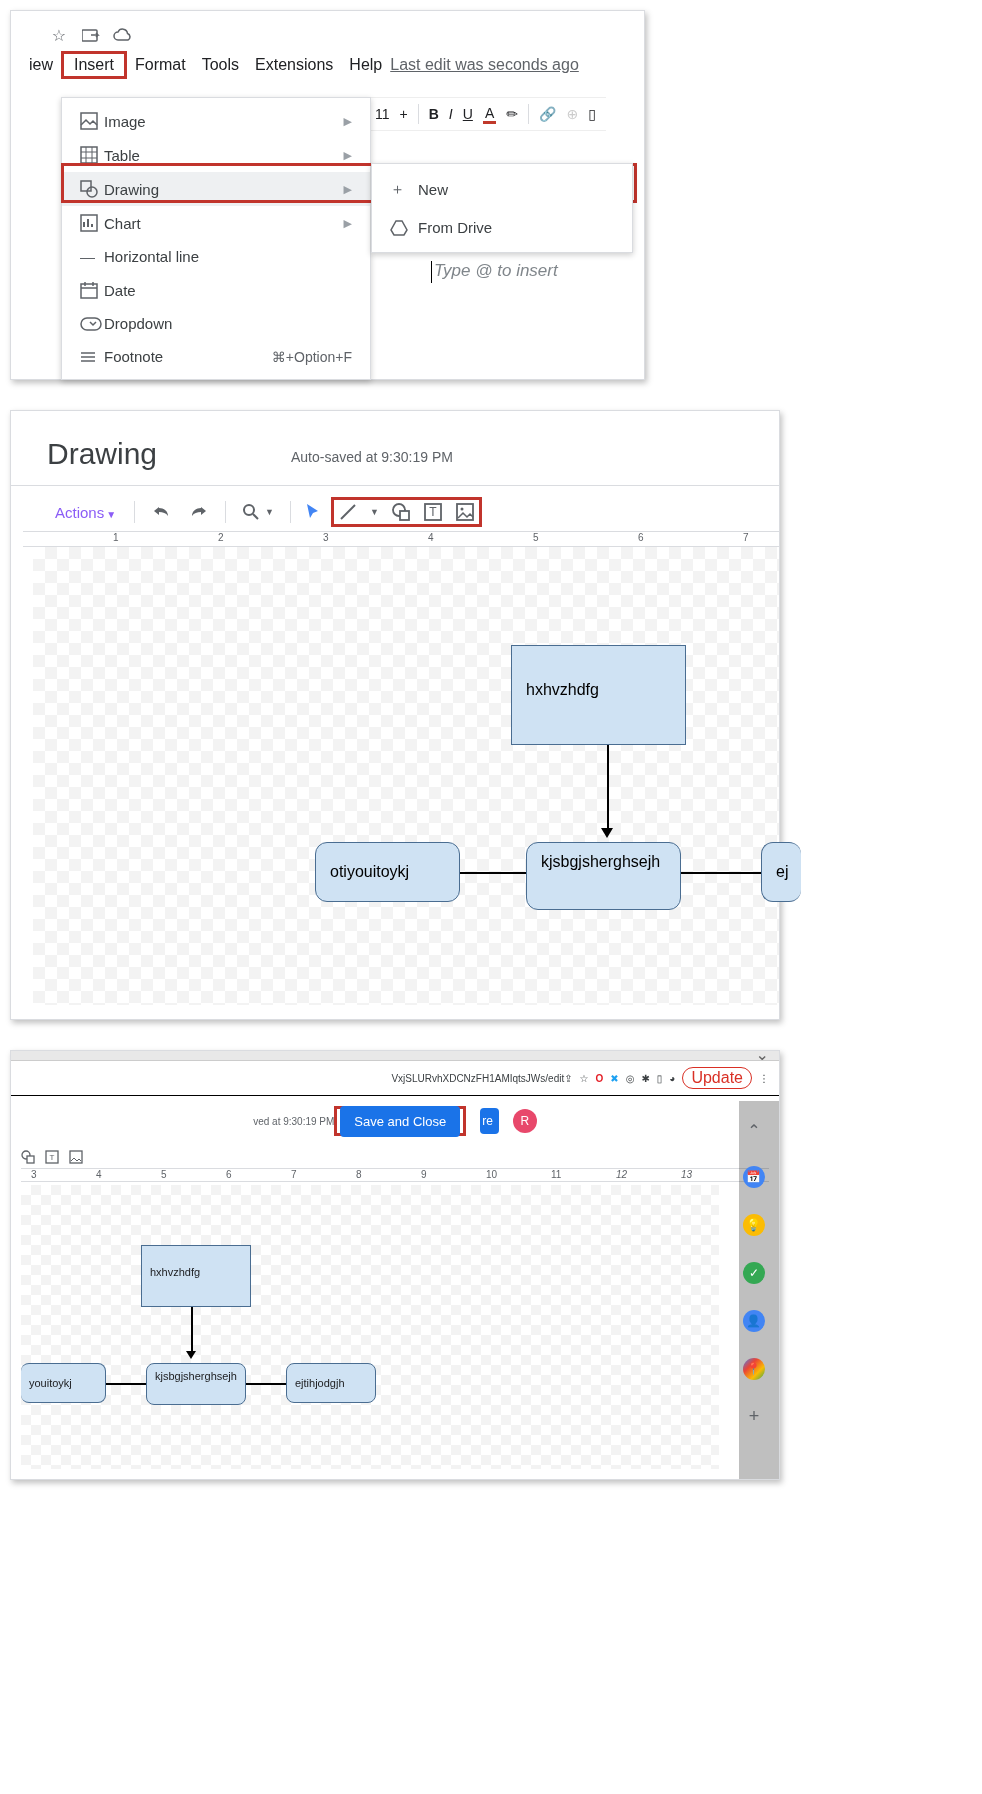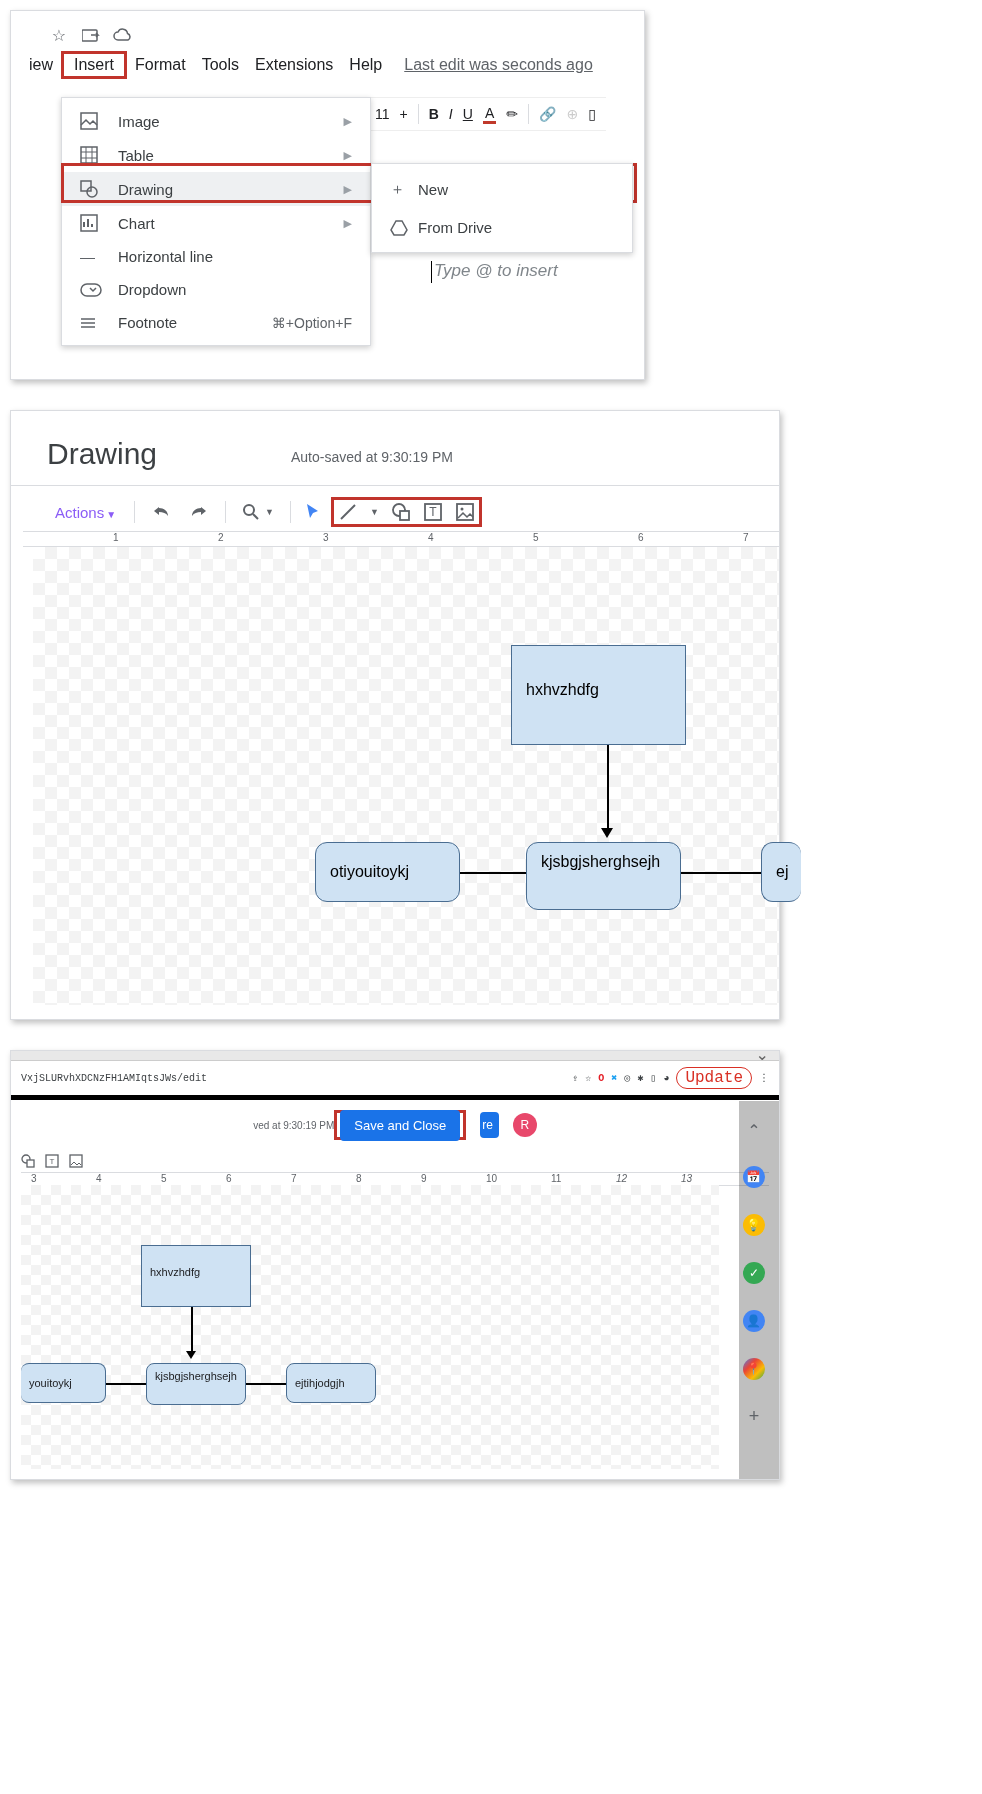--- a/index.html
+++ b/index.html
@@ -7,25 +7,25 @@
 
   .panel { border: 1px solid #dadce0; box-shadow: 2px 3px 6px rgba(0,0,0,0.25); background: #fff; margin-bottom: 30px; position: relative; }
 
   
   .p1 { height: 370px; width: 635px; }
   .p1-top-icons { position: absolute; top: 14px; left: 38px; display: flex; gap: 12px; }
   .p1-top-icons span { width: 20px; height: 20px; display: inline-flex; align-items: center; justify-content: center; color: #5f6368; }
   .menubar { position: absolute; top: 40px; left: 10px; display: flex; gap: 0; align-items: center; font-size: 16px; }
   .menubar .mitem { padding: 4px 8px; }
   .menubar .insert-box { border: 3px solid #c1342c; padding: 2px 10px; }
-  .last-edit { color: #5f6368; text-decoration: underline; margin-left: 14px; }
+  .last-edit { color: #5f6368; text-decoration: underline; }
   .toolbar1 { position: absolute; top: 86px; left: 354px; display: flex; align-items: center; gap: 10px; padding: 6px 10px; border-top: 1px solid #eee; border-bottom: 1px solid #eee; font-size: 14px; }
   .tb-sep { width:1px; height:20px; background:#dadce0; }
   .insert-menu { position: absolute; top: 86px; left: 50px; width: 310px; background: #fff; border: 1px solid #dadce0; box-shadow: 0 2px 6px rgba(0,0,0,0.2); padding: 6px 0; }
-  .insert-menu .row { display: flex; align-items: center; padding: 8px 18px; font-size: 15px; color: #3c4043; position: relative; gap: 14px; }
+  .insert-menu .row { display: flex; align-items: center; padding: 8px 18px; font-size: 15px; color: #3c4043; position: relative; }
   .insert-menu .row .ico { width: 24px; display: inline-flex; align-items: center; color: #5f6368; }
   .insert-menu .row .label { flex: 1; }
   .insert-menu .row .arrow { color: #9aa0a6; font-size: 11px; }
   .insert-menu .row.highlight { background: #eef0f2; }
   .insert-menu .row .shortcut { color: #5f6368; font-size: 14px; }
   .red-bar1 { position: absolute; top: 152px; left: 50px; width: 576px; height: 40px; border: 3px solid #c1342c; pointer-events: none; }
   .submenu { position: absolute; top: 152px; left: 360px; width: 262px; background: #fff; border: 1px solid #dadce0; box-shadow: 0 2px 6px rgba(0,0,0,0.2); padding: 6px 0; }
   .submenu .row { display: flex; align-items: center; padding: 10px 18px; font-size: 15px; color: #3c4043; }
   .submenu .row .ico { width: 28px; color: #5f6368; display: inline-flex; align-items: center; }
   .doc-placeholder { position: absolute; top: 250px; left: 420px; color: #80868b; font-style: italic; font-size: 17px; }
@@ -46,21 +46,21 @@
   .canvas2 { position: absolute; top: 136px; left: 22px; right: 0; bottom: 14px; background-color: #fff; background-image: linear-gradient(45deg,#f3f3f3 25%,transparent 25%),linear-gradient(-45deg,#f3f3f3 25%,transparent 25%),linear-gradient(45deg,transparent 75%,#f3f3f3 75%),linear-gradient(-45deg,transparent 75%,#f3f3f3 75%); background-size: 24px 24px; background-position: 0 0,0 12px,12px -12px,-12px 0; }
   .shape { position: absolute; background: #cfe2f3; border: 1.5px solid #4a6d91; border-radius: 12px; padding: 10px 14px; font-size: 16px; color: #000; display: flex; align-items: flex-start; }
   .shape.rect { border-radius: 0; }
   .conn-line { position: absolute; background: #000; }
   .arrow-head { position: absolute; width: 0; height: 0; border-left: 6px solid transparent; border-right: 6px solid transparent; border-top: 10px solid #000; }
 
   
   .p3 { width: 770px; height: 430px; }
   .p3-bar1 { background: #e8e8e8; height: 10px; border-bottom: 1px solid #ccc; position: relative; }
   .p3-chevron { position: absolute; right: 10px; top: -6px; font-size: 16px; color: #666; }
-  .p3-addr { padding: 6px 10px; display: flex; align-items: center; justify-content: space-between; font-size: 10px; color: #3c4043; border-bottom: 5px solid #000000; font-family: Liberation Mono, monospace; }
+  .p3-addr { padding: 6px 10px; display: flex; align-items: center; justify-content: flex-end; font-size: 10px; color: #3c4043; border-bottom: 1px solid #000000; }
   .p3-addr .ricons { display: flex; align-items: center; gap: 7px; }
   .update-btn { border: 1px solid #d93025; color: #d93025; border-radius: 12px; padding: 1px 8px; font-size: 16px; }
   .p3-row2 { padding: 10px; display: flex; justify-content: center; align-items: center; }
   .saved-small { font-size: 10px; color: #5f6368; }
   .save-close-wrap { border: 3px solid #c1342c; padding: 3px; }
   .save-close { background: #1a73e8; color: #fff; padding: 8px 14px; font-size: 13px; border-radius: 4px; font-weight: 500; }
   .p3-tools { padding-left: 10px; display: flex; gap: 10px; color: #5f6368; margin-top: 4px; }
   .ruler3 { position: relative; height: 14px; border-top: 1px solid #dadce0; border-bottom: 1px solid #dadce0; margin: 4px 10px 0 10px; }
   .canvas3 { position: absolute; top: 134px; left: 10px; right: 60px; bottom: 10px; background-color: #fff; background-image: linear-gradient(45deg,#f3f3f3 25%,transparent 25%),linear-gradient(-45deg,#f3f3f3 25%,transparent 25%),linear-gradient(45deg,transparent 75%,#f3f3f3 75%),linear-gradient(-45deg,transparent 75%,#f3f3f3 75%); background-size: 20px 20px; background-position: 0 0,0 10px,10px -10px,-10px 0; }
   .sidepanel { position: absolute; top: 50px; right: 0; width: 50px; bottom: 0; display: flex; flex-direction: column; align-items: center; gap: 26px; padding-top: 20px; }
@@ -154,20 +154,29 @@
         </span>
       <span class="label">Chart</span>
       <span class="arrow">▶</span>
     </div>
     <div class="row">
       <span class="ico">—</span>
       <span class="label">Horizontal line</span>
     </div>
     <div class="row">
       <span class="ico">
+          <svg width="18" height="18" viewBox="0 0 18 18">
+            <rect x="1" y="3" width="16" height="14" fill="none" stroke="#5f6368" stroke-width="1.5"></rect>
+            <path d="M1 7h16M5 1v4M13 1v4" stroke="#5f6368" stroke-width="1.5"></path>
+          </svg>
+        </span>
+      <span class="label">Date</span>
+    </div>
+    <div class="row">
+      <span class="ico">
           <svg width="22" height="14" viewBox="0 0 22 14">
             <rect x="1" y="1" width="20" height="12" rx="6" fill="none" stroke="#5f6368" stroke-width="1.5"></rect>
             <path d="M13 5l3 3 3-3" stroke="#5f6368" fill="none" stroke-width="1.5" transform="translate(-3,0)"></path>
           </svg>
         </span>
       <span class="label">Dropdown</span>
     </div>
     <div class="row">
       <span class="ico">
           <svg width="18" height="14" viewBox="0 0 18 14">

